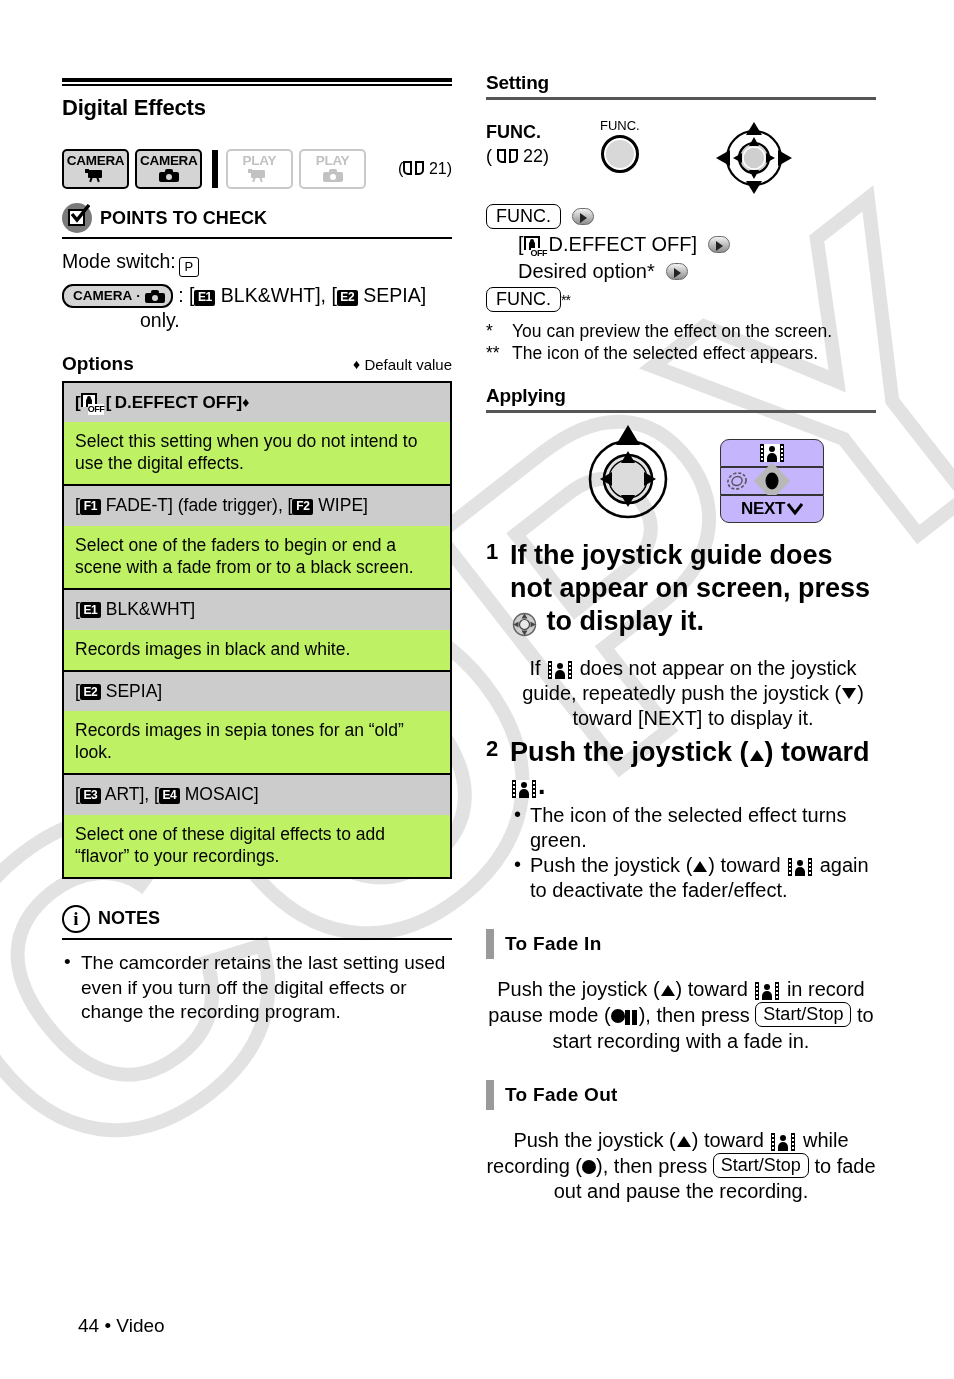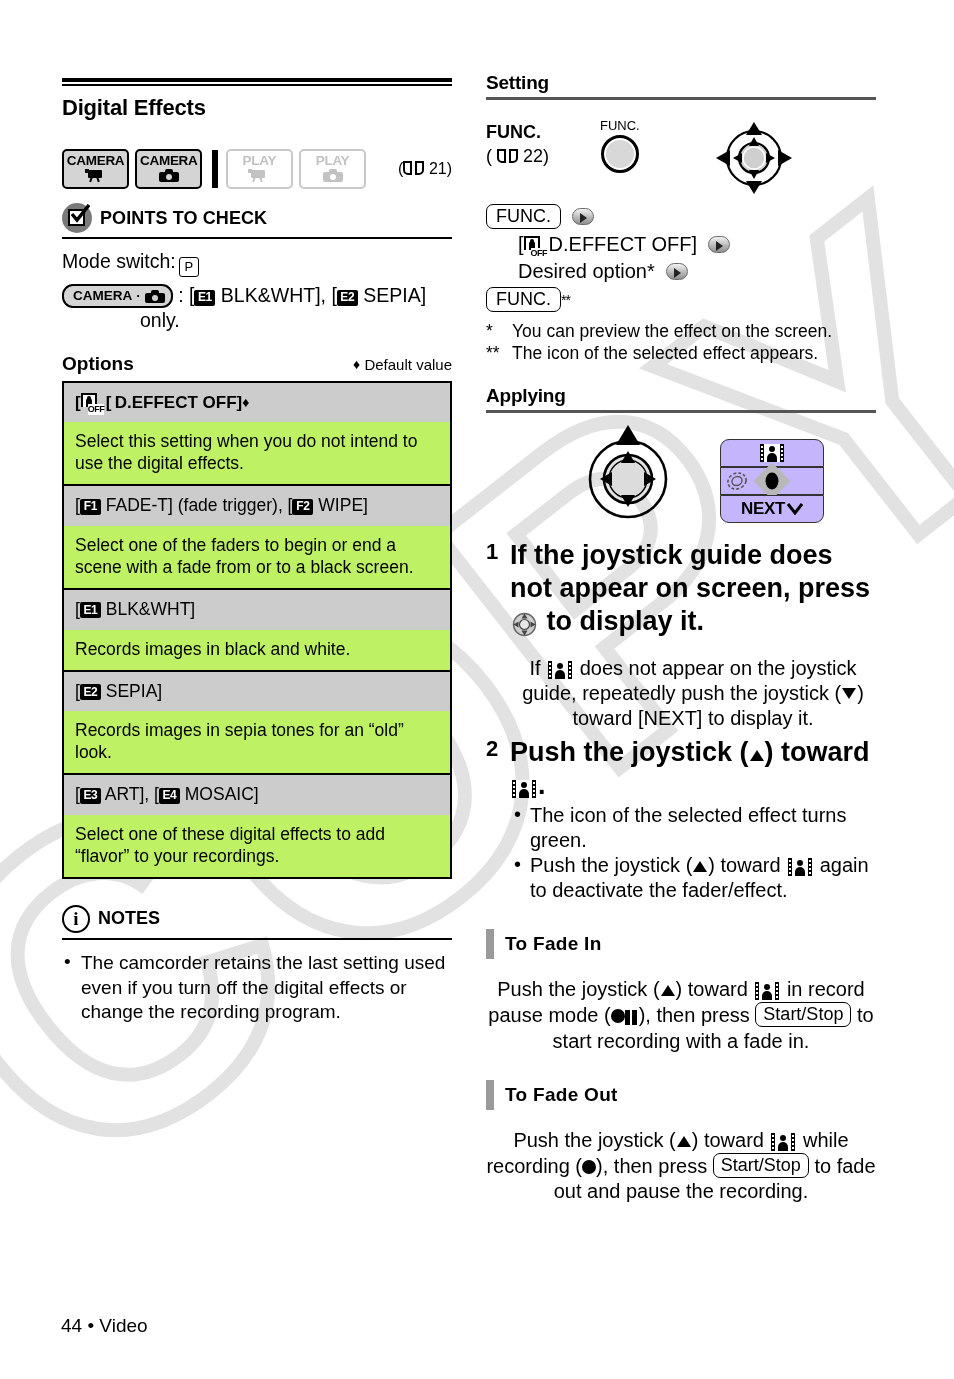--- a/index.html
+++ b/index.html
@@ -161,21 +161,21 @@
   ul.bullets { margin:0; padding:0; list-style:none; }
   ul.bullets li {
     position:relative; padding-left:19px; font-size:19px; line-height:1.3;
     margin-bottom:1px;
   }
   ul.bullets li:before {
     content:"\2022"; position:absolute; left:2px; top:-1px; font-size:19px;
   }
 
   
-  .footer { position:absolute; left:61px; bottom:42px; font-size:19px; }
+  .footer { position:absolute; left:78px; bottom:42px; font-size:19px; }
 
   
   .func-diagram { position:relative; height:84px; margin-bottom:4px; }
   .func-label { position:absolute; left:0; top:6px; font-size:18px; font-weight:bold; }
   .func-pageref { position:absolute; left:0; top:30px; font-size:18px; white-space:nowrap;}
   .func-btn-wrap { position:absolute; left:114px; top:2px; text-align:center; }
   .func-btn-cap { font-size:13px; margin-bottom:2px; }
   .func-btn {
     width:38px; height:38px; border-radius:50%;
     border:3px solid #000; background:#d8d8d8; margin:0 auto;

